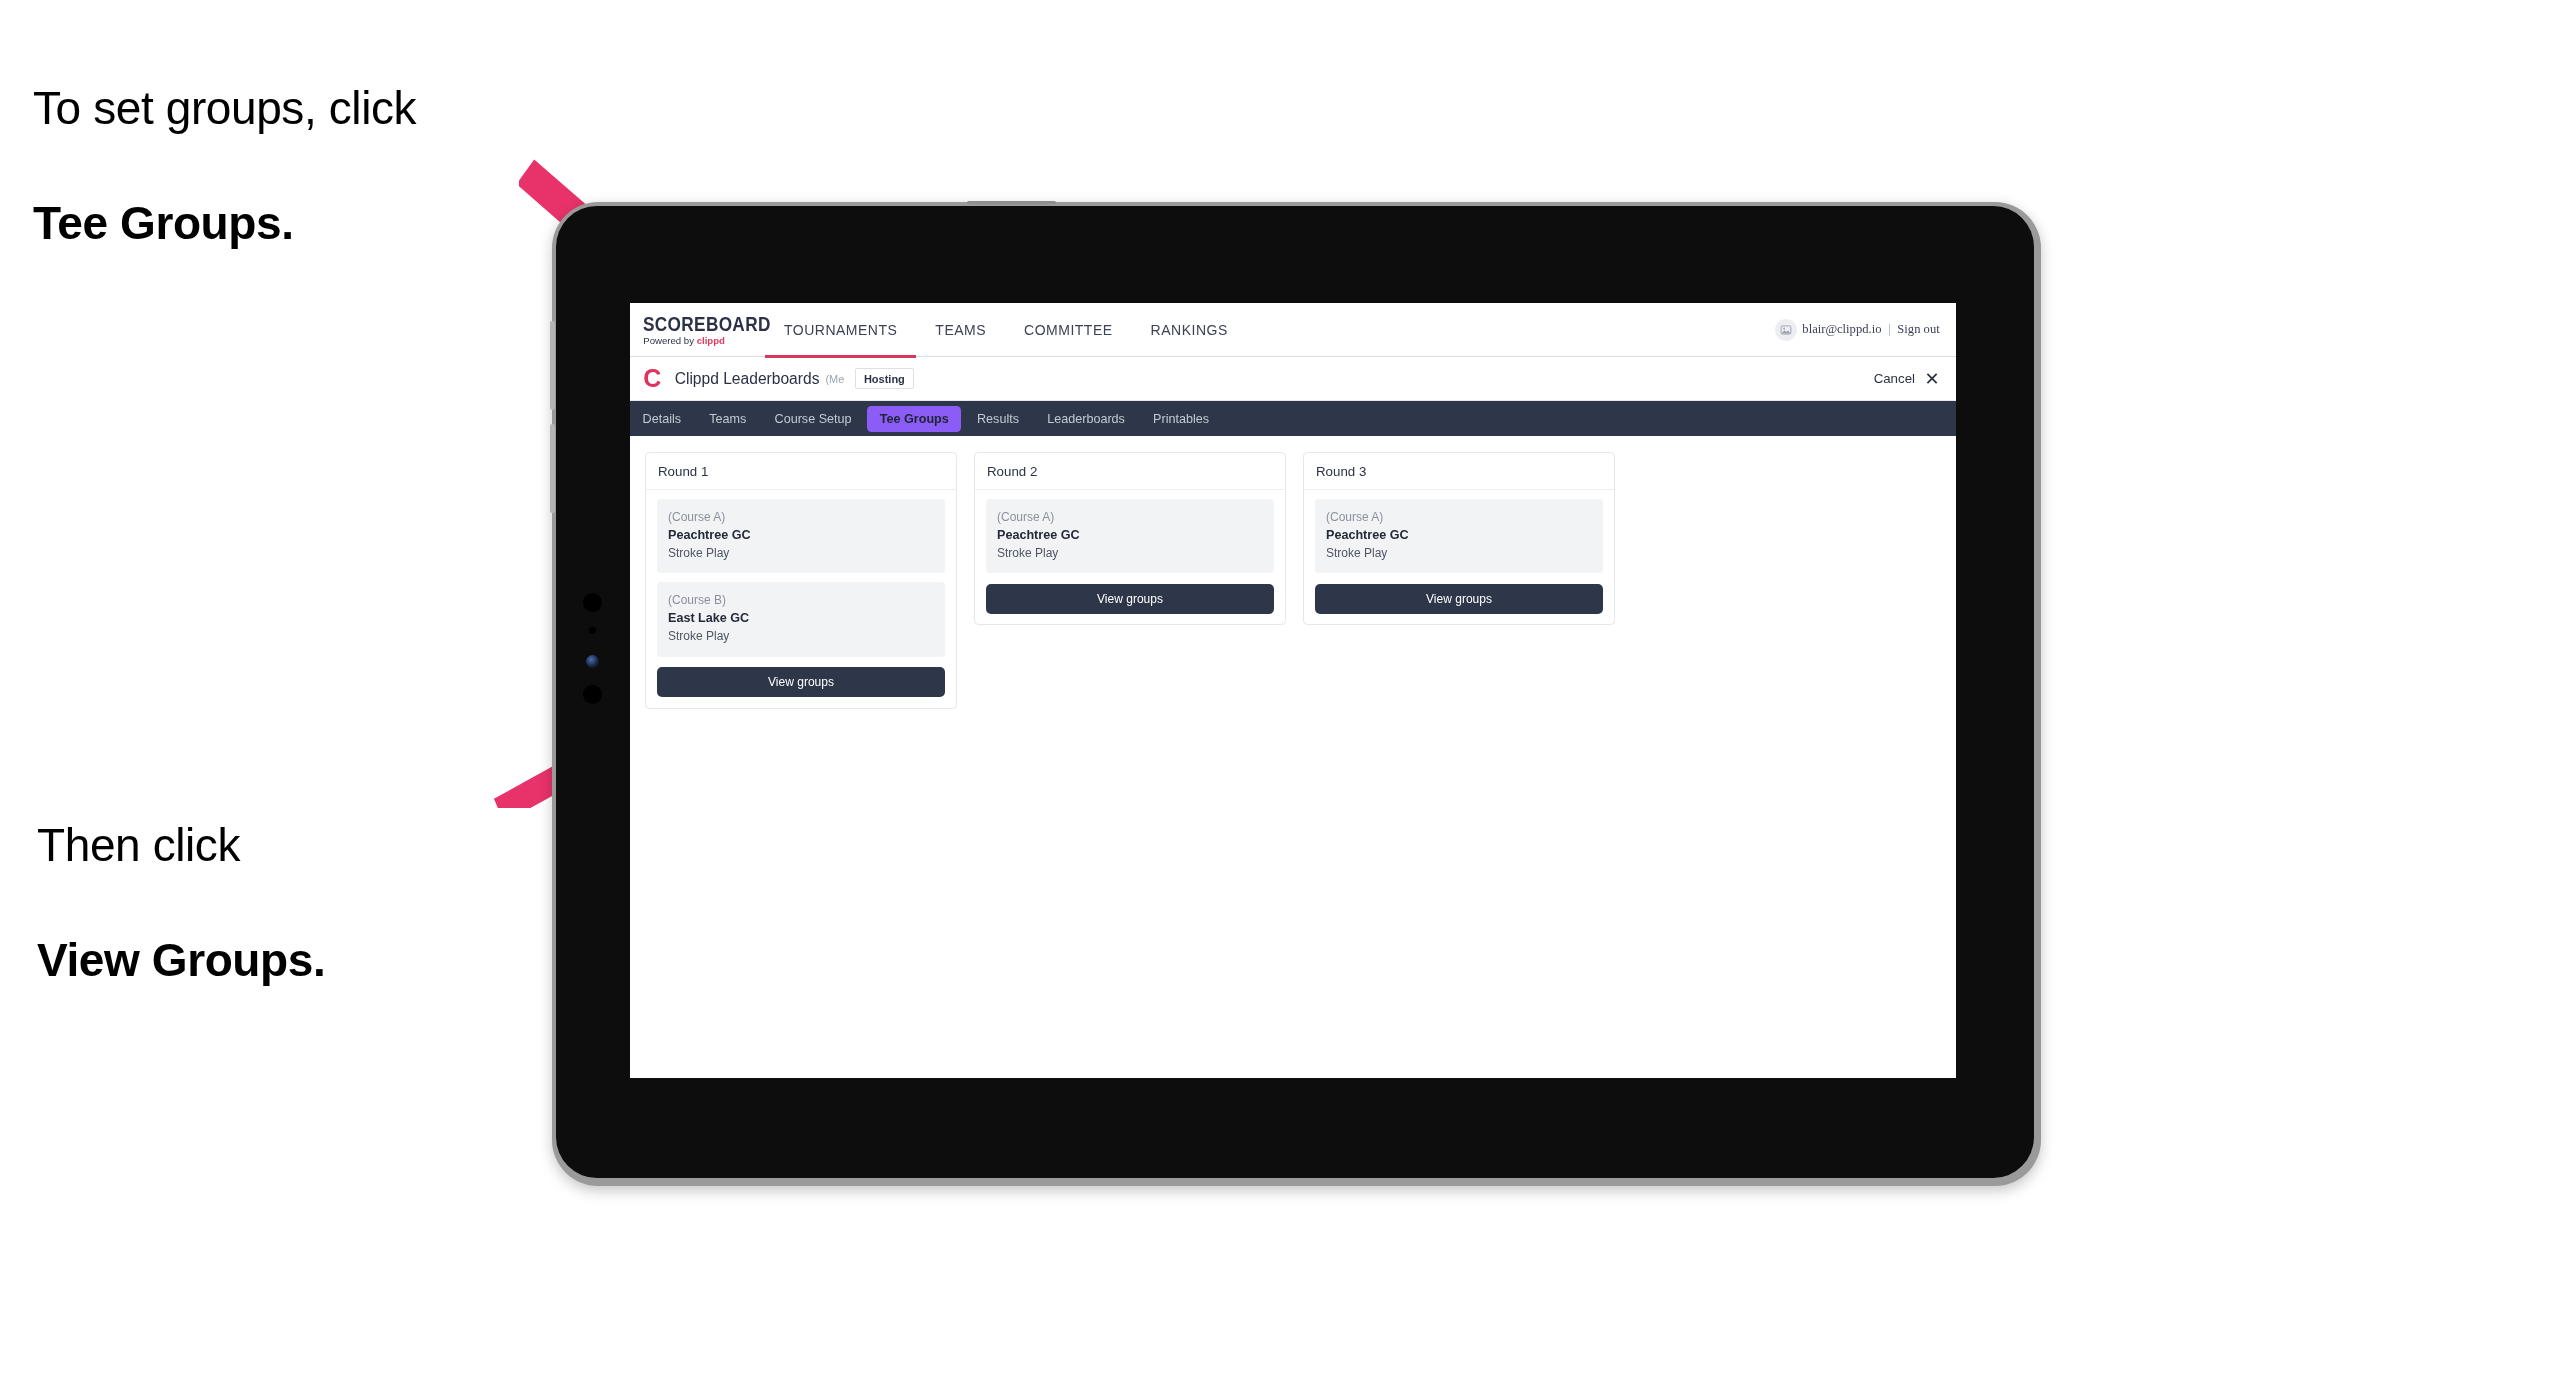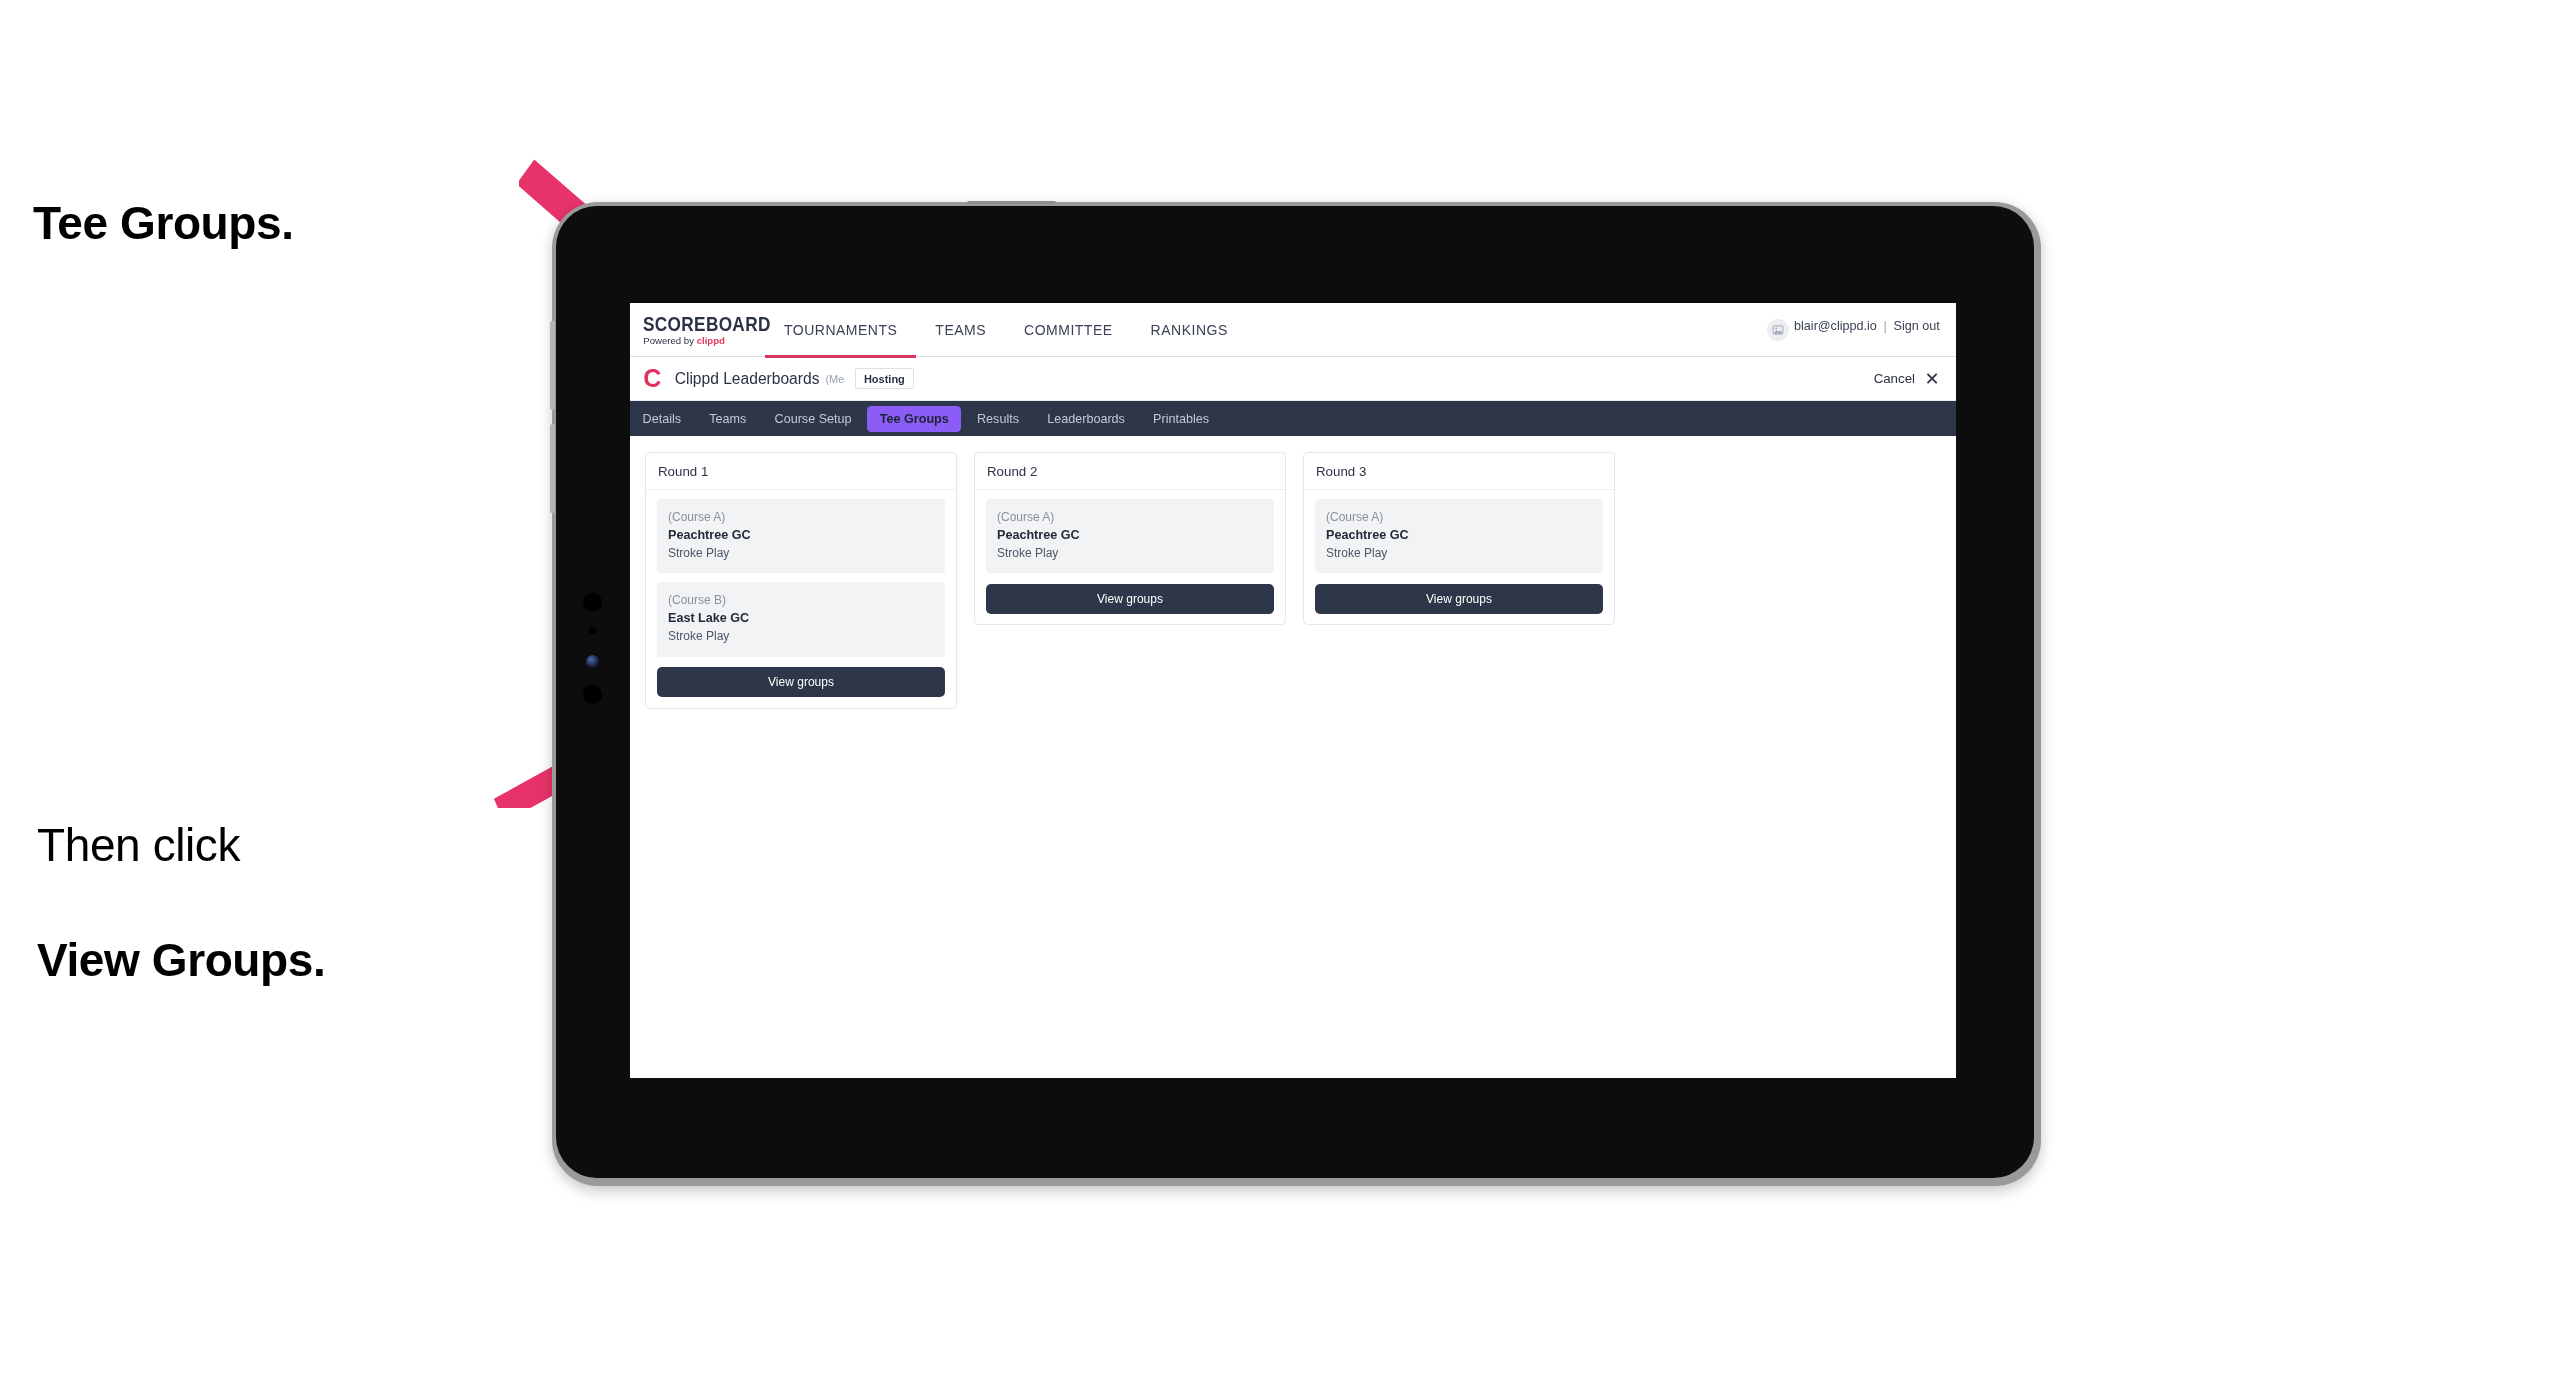--- a/index.html
+++ b/index.html
@@ -139,23 +139,24 @@
     content: "";
     position: absolute;
     left: 0; right: 0; bottom: -1.5px;
     height: 2.2px;
     background: #d5385c;
   }
 
   #account {
     margin-left: auto;
     display: flex;
-    align-items: flex-start;
+    align-items: center;
     padding-right: 16.3px;
     gap: 5px;
+    font-family: Liberation Serif, serif;
   }
   #avatar {
     width: 22px; height: 22px;
     border-radius: 50%;
     background: #eceef1;
     display: flex;
     align-items: center;
     justify-content: center;
   }
   #account-text {
@@ -298,21 +299,21 @@
     font-size: 12px;
     font-family: "Liberation Sans", sans-serif;
     cursor: pointer;
     margin-top: 1.5px;
   }
 </style>
 </head>
 <body>
 
 <div class="callout" id="callout-top">
-  <br>
+  <span>To set groups, click</span><br>
   <span class="bold">Tee Groups.</span>
 </div>
 
 <div class="callout" id="callout-bottom">
   <span>Then click</span><br>
   <span class="bold">View Groups.</span>
 </div>
 
 <svg class="arrow-svg" id="arrow-top" style="left:519px; top:141px;" width="356" height="296" viewBox="0 0 480 400">
   <g fill="#e8336a">

